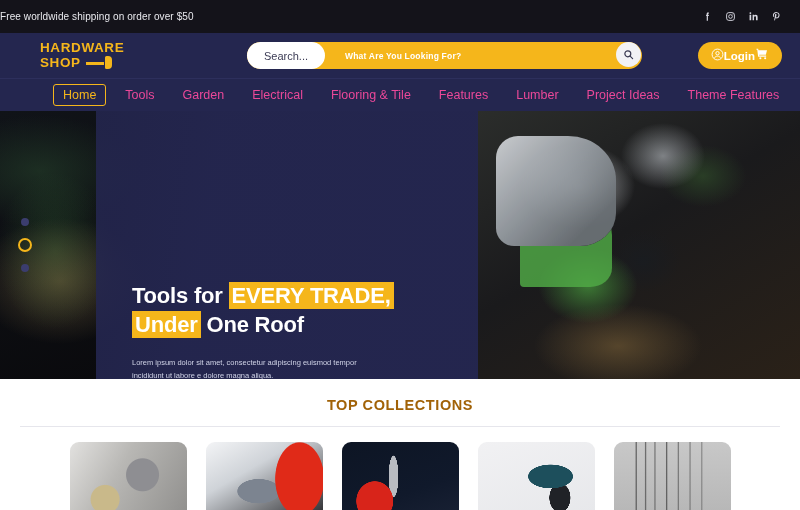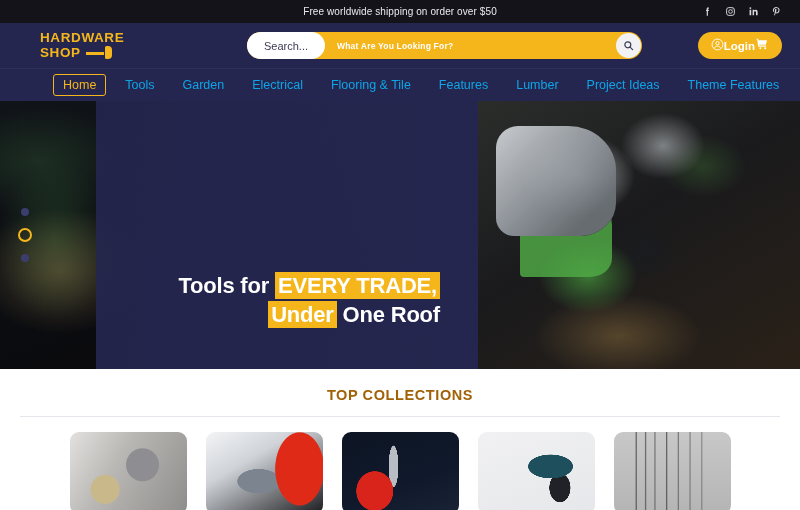--- a/index.html
+++ b/index.html
@@ -5,25 +5,24 @@
   * { box-sizing: border-box; margin: 0; padding: 0; }
   html, body {
     width: 800px; height: 510px;
     overflow: hidden;
     font-family: "Liberation Sans", sans-serif;
     background: #ffffff;
   }
 
   
   .topbar {
-    height: 23px;
+    height: 33px;
     background: #14131a;
     display: flex;
     align-items: center;
-    justify-content: center;
     position: relative;
   }
   .topbar-text {
     color: #e9e9ee;
     font-size: 10px;
     letter-spacing: .1px;
   }
   .topbar-socials {
     position: absolute;
     right: 18px; top: 0; bottom: 0;
@@ -97,21 +96,20 @@
     height: 27px;
     display: flex;
     align-items: center;
   }
   .search-bar {
     width: 100%;
     height: 27px;
     background: #f5b61b;
     border-radius: 14px;
     display: flex;
-    align-items: center;
     position: relative;
   }
   .search-select {
     height: 27px;
     min-width: 78px;
     background: #ffffff;
     border-radius: 14px;
     display: flex;
     align-items: center;
     justify-content: center;
@@ -120,21 +118,21 @@
     cursor: pointer;
   }
   .search-input {
     flex: 1;
     border: none;
     background: transparent;
     outline: none;
     color: #ffffff;
     font-size: 8.5px;
     font-weight: bold;
-    padding-left: 12px;
+    padding-left: 20px;
     letter-spacing: .2px;
     font-family: "Liberation Sans", sans-serif;
   }
   .search-input::placeholder { color: #ffffff; opacity: 1; }
   .search-btn {
     position: absolute;
     right: 1px;
     width: 25px; height: 25px;
     background: #f2f2f5;
     border-radius: 50%;
@@ -164,21 +162,21 @@
   .nav {
     height: 33px;
     background: #24264f;
     display: flex;
     align-items: center;
     padding-left: 48px;
     gap: 0px;
     border-top: 1px solid #2d2f5c;
   }
   .nav-item {
-    color: #0ea5e9;
+    color: #ec4899;
     font-size: 12.5px;
     padding: 0 14px;
     cursor: pointer;
     line-height: 1;
     white-space: nowrap;
   }
   .nav-item.active {
     color: #f5b61b;
     border: 1.5px solid #f5b61b;
     border-radius: 3px;
@@ -226,24 +224,23 @@
     box-shadow: 10px 55px 0 -14px rgba(80,170,70,.9);
   }
   .hero-overlay {
     position: absolute;
     left: 96px; top: 0; bottom: 0;
     width: 382px;
     background: linear-gradient(100deg, rgba(36,38,79,.88) 0%, rgba(36,38,79,.97) 30%, rgba(36,38,79,.99) 100%);
   }
   .hero-content {
     position: absolute;
-    left: 140px;
+    left: 132px;
     top: 170px;
     width: 300px;
-    text-align: right;
   }
   .hero-title {
     color: #ffffff;
     font-size: 22px;
     font-weight: bold;
     line-height: 1.33;
     letter-spacing: -.2px;
   }
   .hl {
     background: #f5b61b;
@@ -434,20 +431,21 @@
   <div class="hero-overlay"></div>
 
   <div class="hero-dots">
     <span class="dot"></span>
     <span class="dot active"></span>
     <span class="dot"></span>
   </div>
 
   <div class="hero-content">
     <div class="hero-title"><span>Tools for </span><span class="hl">EVERY TRADE, Under</span><span> One Roof</span></div>
+    <div class="hero-desc">Lorem ipsum dolor sit amet, consectetur adipiscing euismod tempor incididunt ut labore e dolore magna aliqua.</div>
 
   </div>
 </div>
 
 <div class="collections">
   <div class="collections-title">TOP COLLECTIONS</div>
   <div class="collections-divider"></div>
   <div class="collections-row">
     <div class="coll-card c1"></div>
     <div class="coll-card c2"></div>

